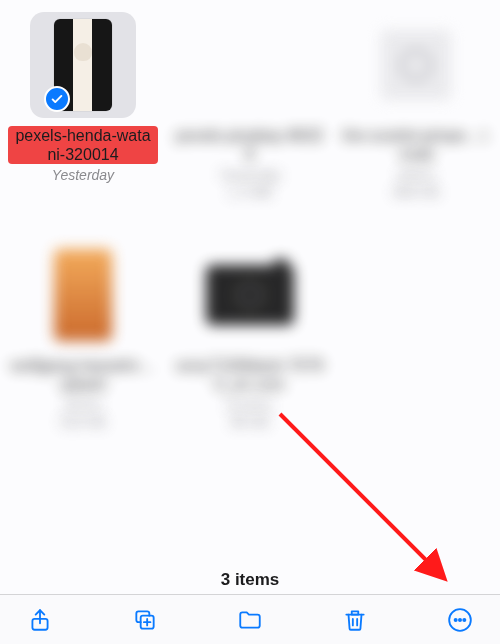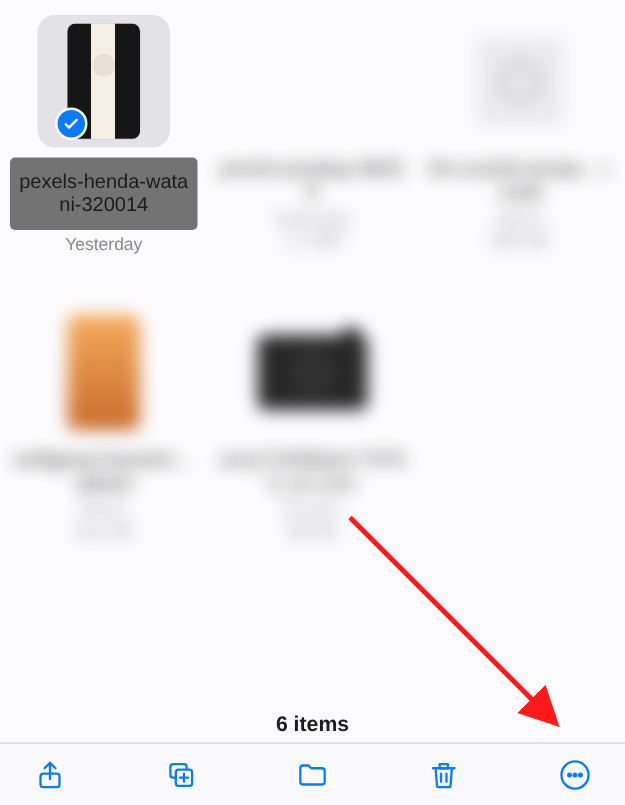--- a/index.html
+++ b/index.html
@@ -57,24 +57,24 @@
     display: flex; align-items: center; justify-content: center;
   }
   .badge svg { width: 14px; height: 14px; }
   .meta { margin-top: 8px; text-align: center; max-width: 150px; }
   .fname {
     font-size: 16px; line-height: 19px; color: #1c1c1e;
     display: -webkit-box; -webkit-line-clamp: 2; -webkit-box-orient: vertical;
     overflow: hidden; word-break: break-all;
   }
   .sel .fname {
-    background: #737373; border-radius: 4px; padding: 10px 4px;
+    background: #ef4444; border-radius: 4px; padding: 0 4px;
     box-decoration-break: clone; -webkit-box-decoration-break: clone;
   }
-  .date { font-size: 14px; color: #8a8a8e; margin-top: 3px; }
+  .date { font-size: 14px; color: #8a8a8e; margin-top: 3px; font-style: italic; }
   .size { font-size: 14px; color: #8a8a8e; margin-top: 1px; }
   .blurred .thumb, .blurred .meta > div { filter: blur(7px); opacity: .9; }
   .count {
     position: absolute; left: 0; right: 0; bottom: 54px;
     text-align: center; font-size: 17px; font-weight: 600; color: #1c1c1e;
   }
   .toolbar {
     position: absolute; left: 0; right: 0; bottom: 0;
     height: 50px; background: rgba(250,250,252,.96);
     border-top: 0.5px solid rgba(0,0,0,.15);
@@ -156,21 +156,21 @@
         <div class="thumb t-wide art-cam"></div>
       </div>
       <div class="meta">
         <div class="fname">sony7100black-70790_en.com</div>
         <div class="date">2/14/21</div>
         <div class="size">96 KB</div>
       </div>
     </div>
   </div>
 
-<div class="count">6 items</div>
+<div class="count">3 items</div>
 
 <div class="toolbar">
   <div class="tb-btn" aria-label="Share">
     <svg viewBox="0 0 24 24">
         <path d="M12 3v12"></path>
         <path d="M8 7l4-4 4 4"></path>
         <rect x="5" y="11" width="14" height="10" rx="2"></rect>
       </svg>
   </div>
   <div class="tb-btn" aria-label="Duplicate">

